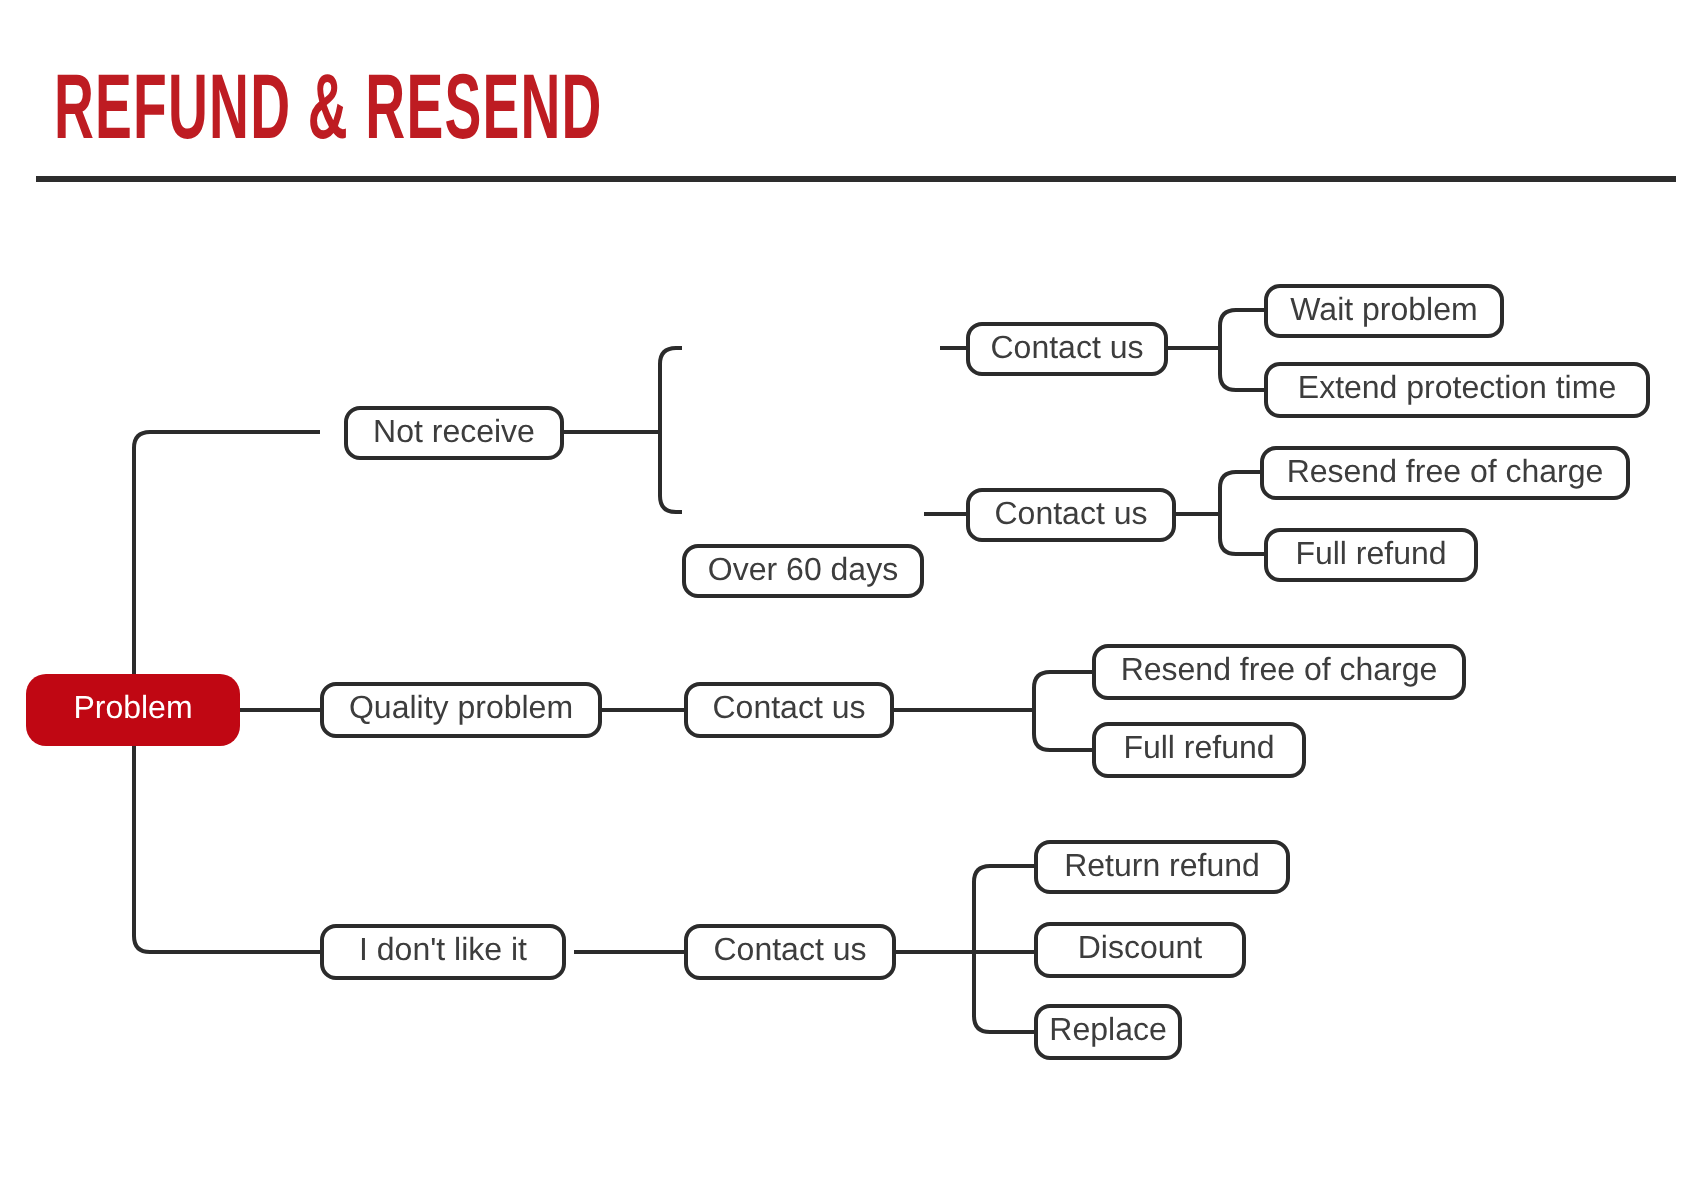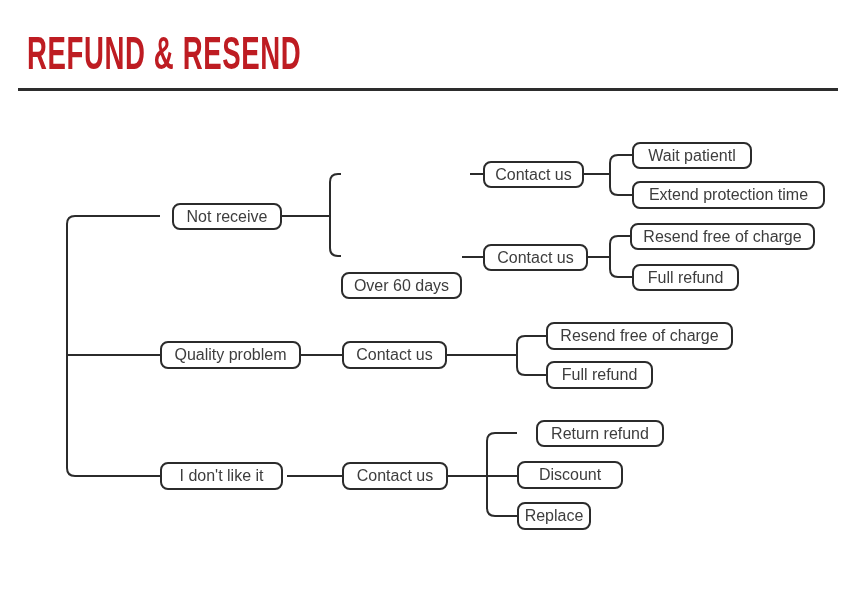--- a/index.html
+++ b/index.html
@@ -96,27 +96,28 @@
 
     <path d="M 447 355 L 517 355"></path>
     <path d="M 546 336 L 525 336 Q 517 336 517 344 L 517 367 Q 517 375 525 375 L 546 375"></path>
 
     <path d="M 287 476 L 342 476"></path>
 
     <path d="M 448 476 L 517 476"></path>
     <path d="M 517 433 L 495 433 Q 487 433 487 441 L 487 508 Q 487 516 495 516 L 517 516"></path>
   </svg>
 
+  <div class="node root" style="left:13px; top:337px; width:107px;">Problem</div>
 
   <div class="node" style="left:172px; top:203px; width:110px;">Not receive</div>
 
 
   <div class="node" style="left:483px; top:161px; width:101px;">Contact us</div>
 
-  <div class="node" style="left:632px; top:142px; width:120px;">Wait patientl</div>
+  <div class="node" style="left:632px; top:142px; width:120px;">Wait problem</div>
 
   <div class="node" style="left:632px; top:181px; width:193px; height:28px;">Extend protection time</div>
 
   <div class="node" style="left:341px; top:243px; width:121px;margin-top:29px;">Over 60 days</div>
 
   <div class="node" style="left:483px; top:244px; width:105px;">Contact us</div>
 
   <div class="node" style="left:630px; top:223px; width:185px;">Resend free of charge</div>
 
   <div class="node" style="left:632px; top:264px; width:107px;">Full refund</div>
@@ -126,19 +127,19 @@
   <div class="node" style="left:342px; top:341px; width:105px; height:28px;">Contact us</div>
 
   <div class="node" style="left:546px; top:322px; width:187px; height:28px;">Resend free of charge</div>
 
   <div class="node" style="left:546px; top:361px; width:107px; height:28px;">Full refund</div>
 
   <div class="node" style="left:160px; top:462px; width:123px; height:28px;">I don't like it</div>
 
   <div class="node" style="left:342px; top:462px; width:106px; height:28px;">Contact us</div>
 
-  <div class="node" style="left:536px; top:420px; width:128px;">Return refund</div>
+  <div class="node" style="left:517px; top:420px; width:128px;">Return refund</div>
 
   <div class="node" style="left:517px; top:461px; width:106px; height:28px;">Discount</div>
 
   <div class="node" style="left:517px; top:502px; width:74px; height:28px;">Replace</div>
 
 </div>
 
 </body></html>

